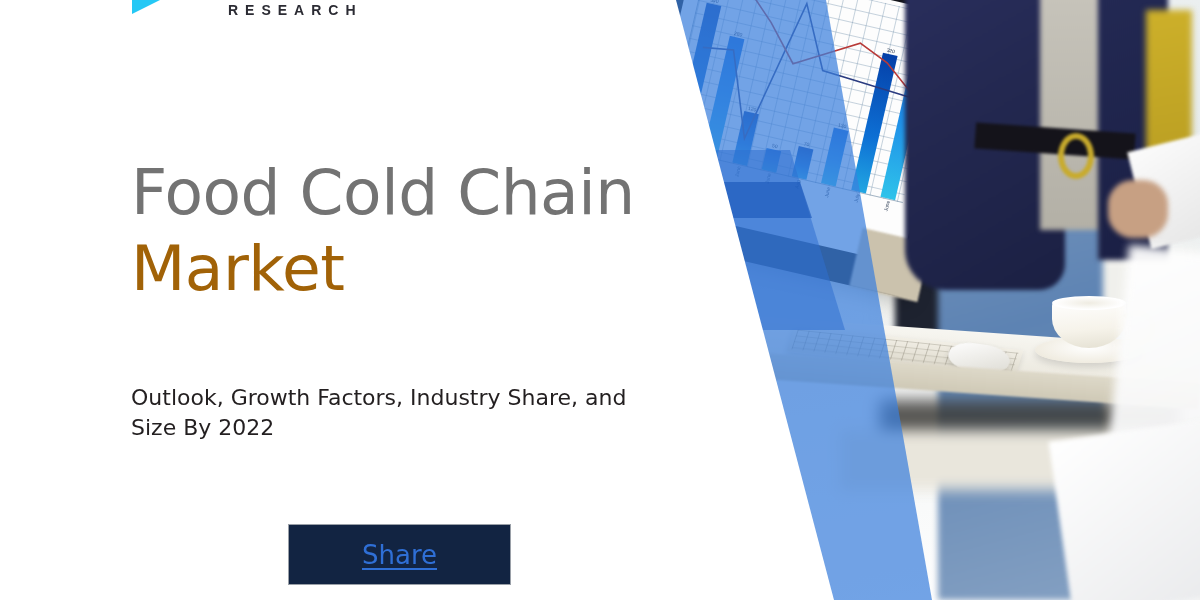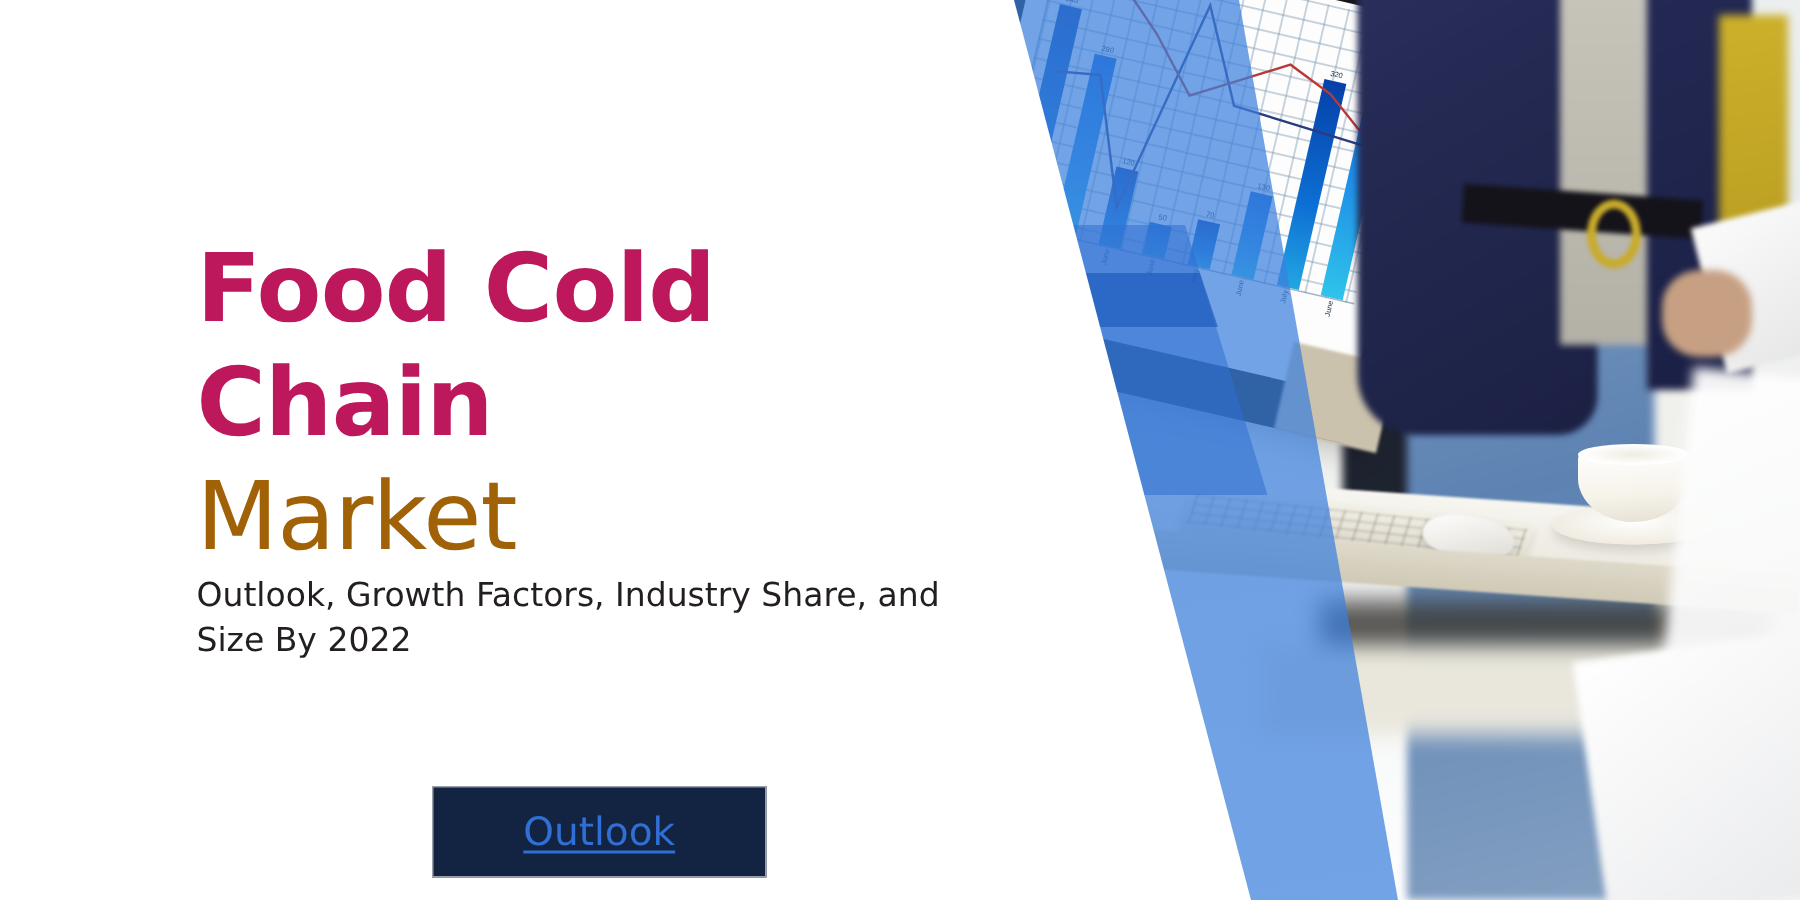--- a/index.html
+++ b/index.html
@@ -326,21 +326,21 @@
     position: absolute;
     left: 131px;
     top: 113px;
     width: 540px;
     font-size: 63px;
     line-height: 76px;
     font-weight: 400;
     letter-spacing: -0.5px;
     font-family: "DejaVu Sans", sans-serif;
   }
-  .title .t-main { color: #be185d; display: block; font-weight: bold; }
+  .title .t-main { color: #737373; display: block; }
   .title .t-sub  { color: #a16207; display: block; }
 
   .subtitle {
     position: absolute;
     left: 131px;
     top: 383px;
     width: 540px;
     font-size: 22px;
     line-height: 30px;
     color: #231f20;
@@ -451,29 +451,33 @@
   </div>
 
   <div class="blue-band"></div>
   <div class="blue-band-2"></div>
   <div class="blue-band-3"></div>
 
   <div class="white-wedge"></div>
 
   <div class="content">
 
+    <div class="logo-wrap">
+      <div class="logo-mark"></div>
+      <div class="logo-text">RESEARCH</div>
+    </div>
 
     <h1 class="title">
       <span class="t-main">Food Cold Chain</span>
       <span class="t-sub">Market</span>
     </h1>
 
     <div class="subtitle">
       <span>Outlook, Growth Factors, Industry Share, and</span>
       <span>Size By 2022</span>
     </div>
 
     <button class="sample-btn">
-      <span class="label">Outlook</span>
+      <span class="label">Share</span>
     </button>
 
   </div>
 </div>
 
 </body></html>

